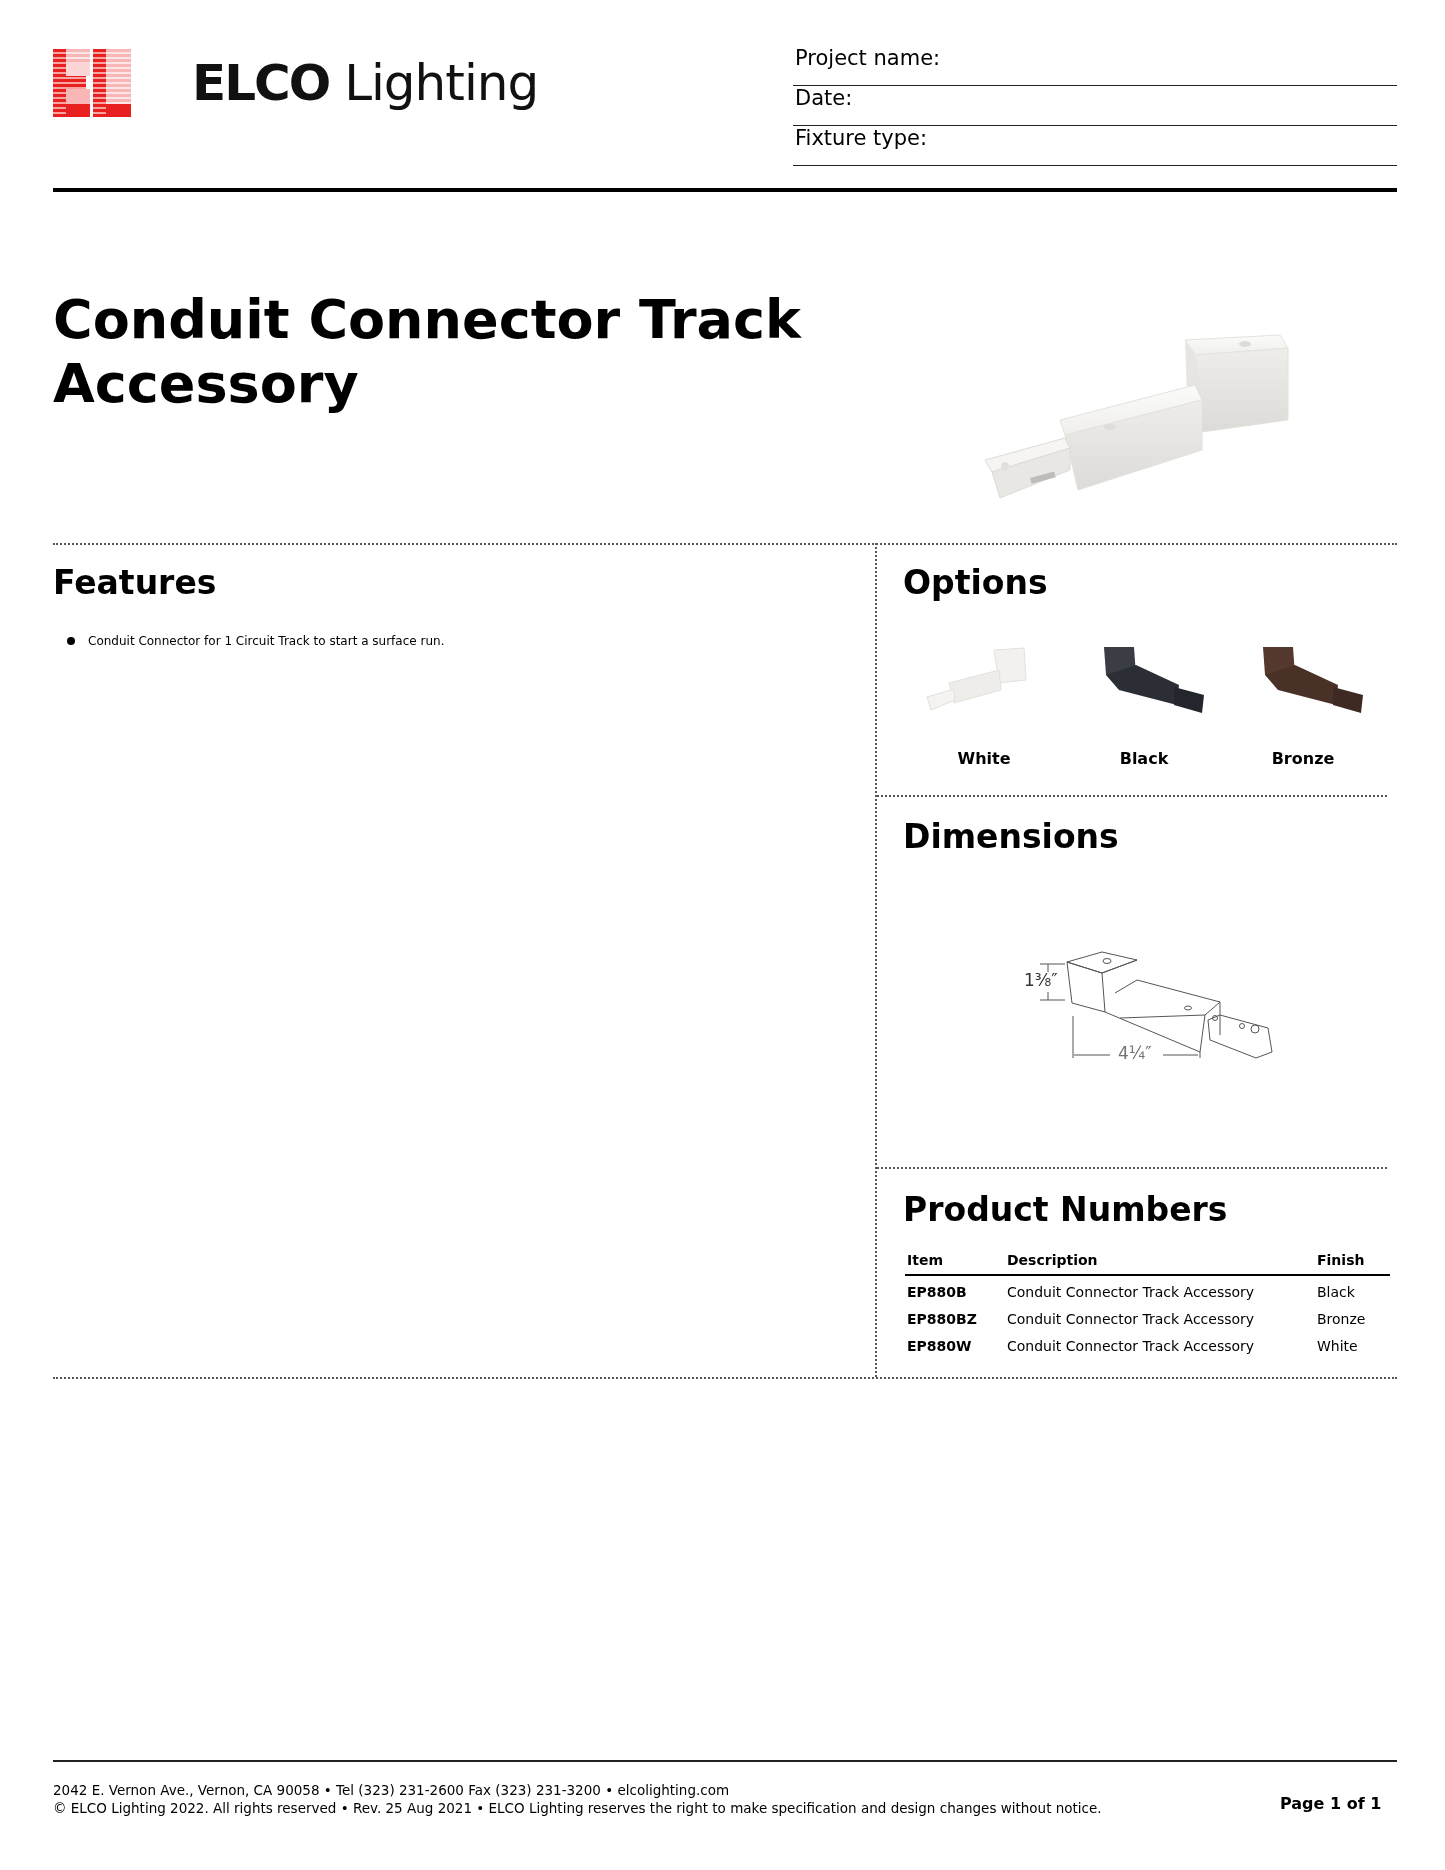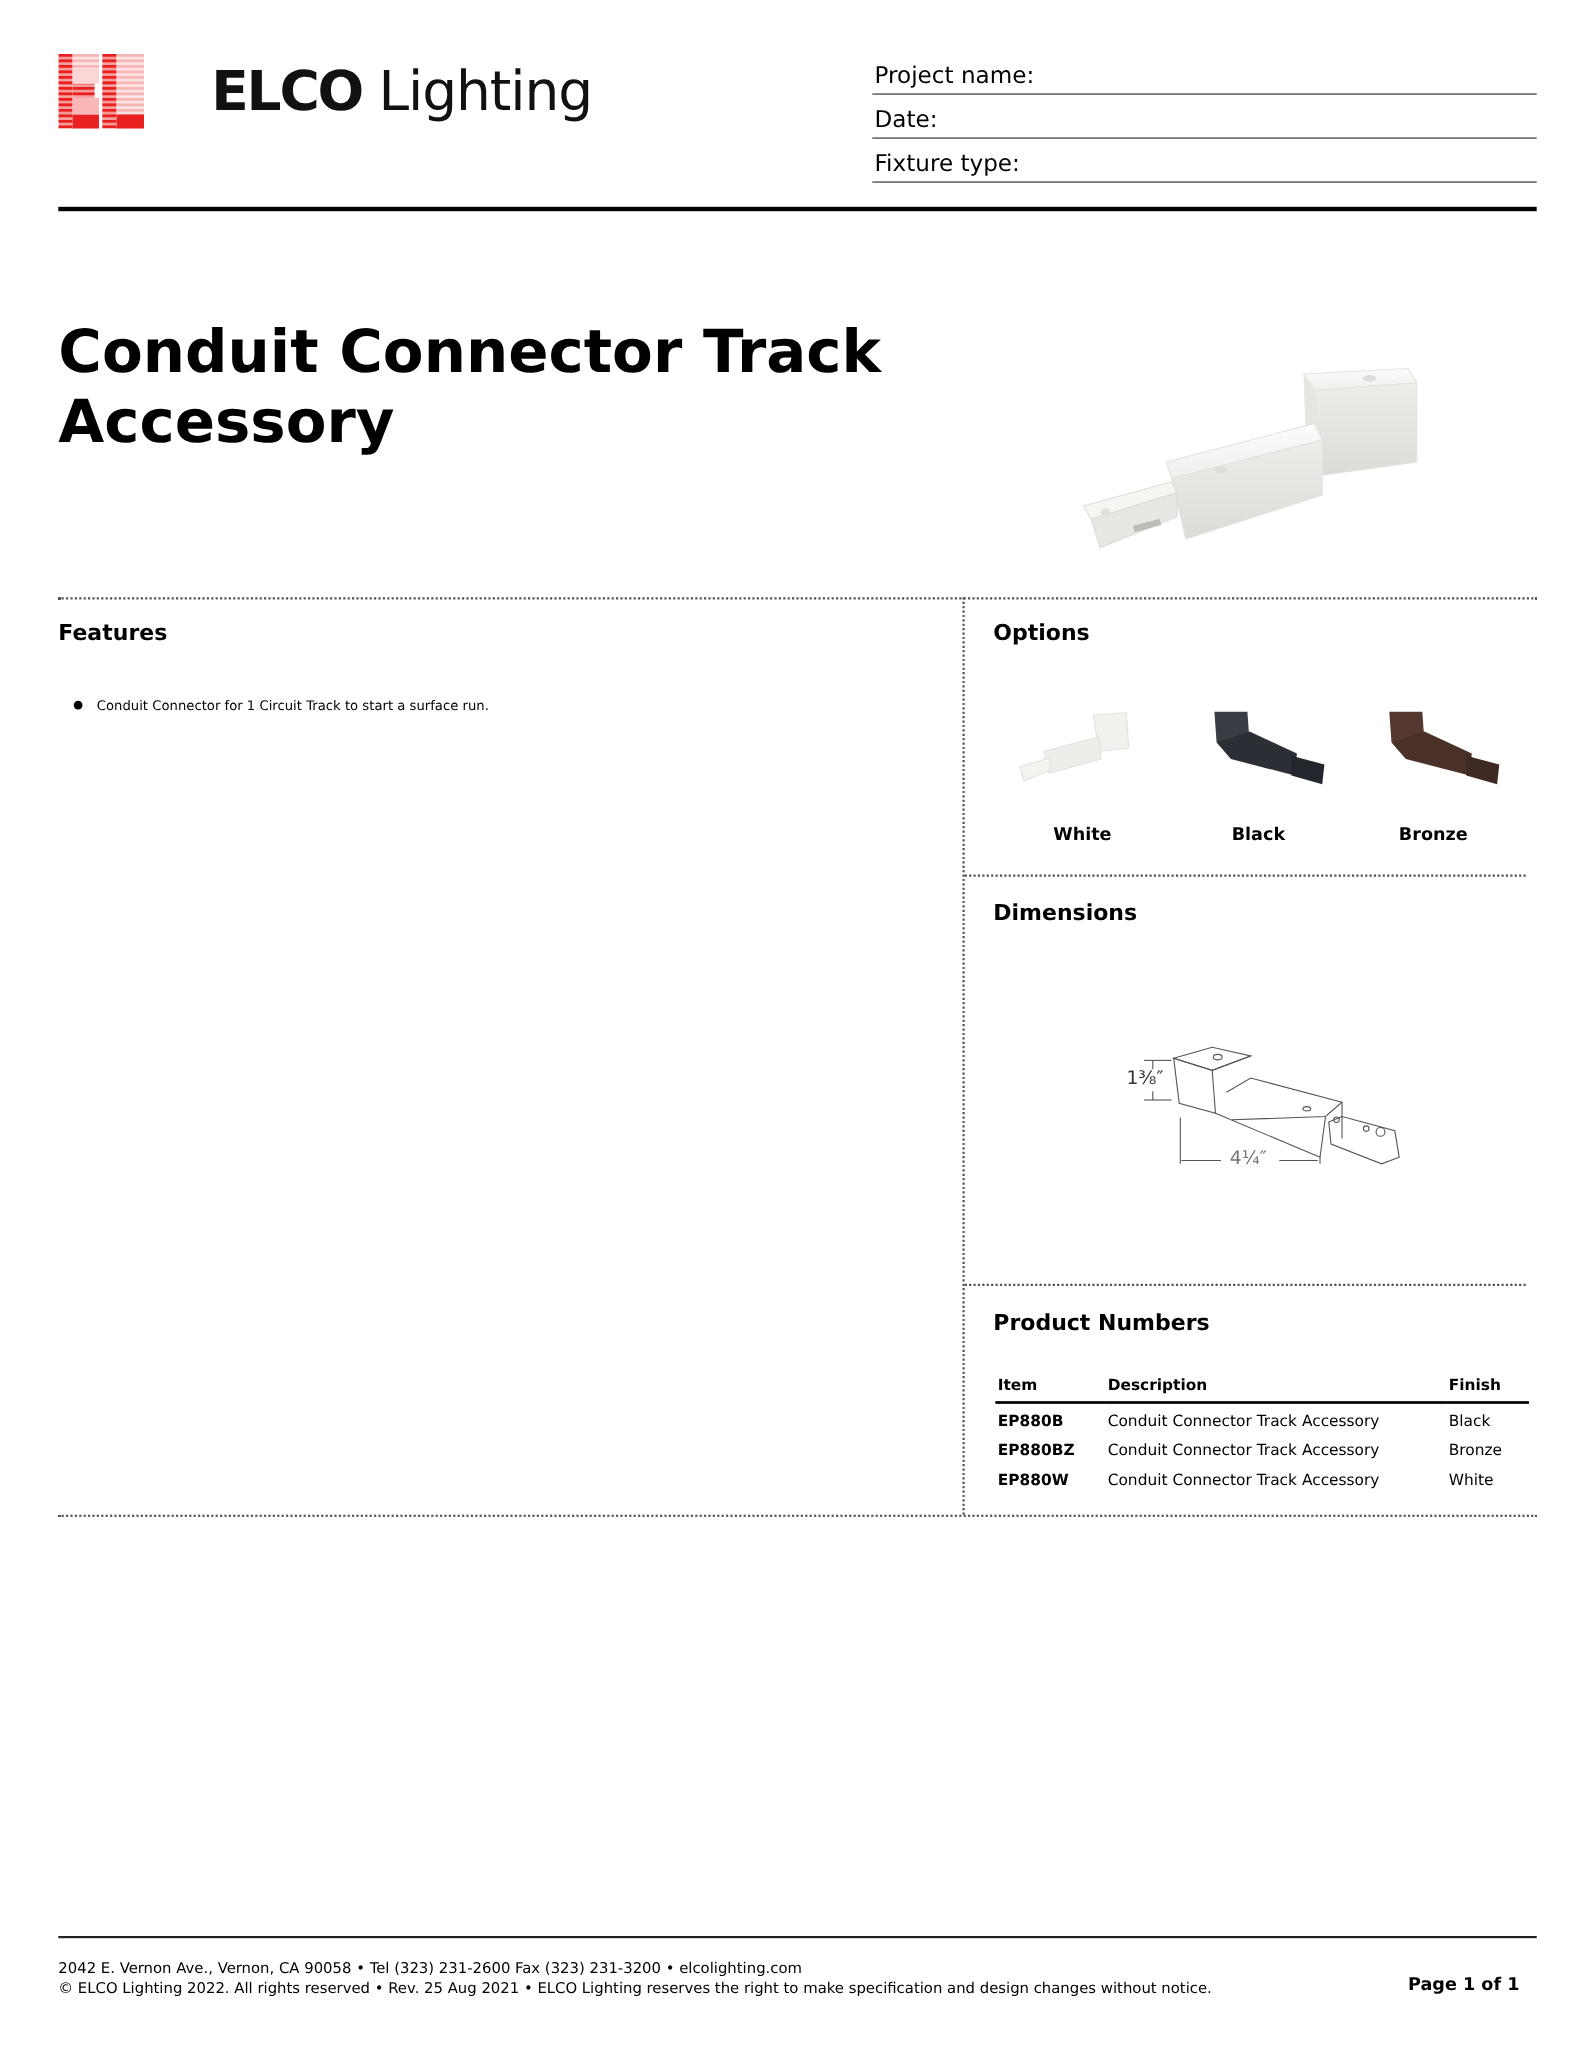--- a/index.html
+++ b/index.html
@@ -5,32 +5,32 @@
   html, body { margin:0; padding:0; background:#ffffff; }
   body { width:1445px; height:1870px; position:relative; font-family:"DejaVu Sans", sans-serif; color:#000; overflow:hidden; }
   .abs { position:absolute; }
 
   
   .logo { left:53px; top:43px; width:470px; height:80px; display:flex; align-items:center; }
   .logo-mark { width:78px; height:68px; position:relative; margin-right:27px; }
   .logo-word { font-family:"DejaVu Sans", sans-serif; font-size:50px; letter-spacing:-1px; color:#111; white-space:nowrap;margin-left:34px; }
   .logo-word b { font-weight:bold; letter-spacing:-2px; }
   .proj-fields { left:793px; top:46px; width:604px; }
-  .proj-row { height:40px; border-bottom:1.5px solid #222; display:flex; align-items:flex-end; padding-left:2px; font-size:21px; box-sizing:border-box; padding-bottom:5px; }
+  .proj-row { height:40px; border-bottom:1.5px solid #222; display:flex; padding-left:2px; font-size:21px; box-sizing:border-box; padding-bottom:5px; }
   .header-rule { left:53px; top:188px; width:1344px; height:4px; background:#000; }
 
   
   .title { left:53px; top:288px; width:760px; font-size:54px; font-weight:bold; line-height:64px; margin:0; }
   .hero { left:970px; top:330px; width:330px; height:180px; }
 
   
   .hdot { height:0; border-top:2px dotted #555; }
   .vdot { width:0; border-left:2px dotted #555; }
 
-  .section-h { font-size:20px; font-weight:bold; margin:0; }
+  .section-h { font-size:33px; font-weight:bold; margin:0; }
 
   
   .features-list { left:70px; top:630px; width:470px; font-size:12px; line-height:22px; margin:0; padding:0; list-style:none; }
   .features-list li { position:relative; padding-left:18px; }
   .features-list li::before { content:""; position:absolute; left:-3px; top:7px; width:8px; height:8px; border-radius:50%; background:#000; }
 
   
   .opt { position:absolute; width:160px; text-align:center; }
   .opt-img { width:130px; height:70px; margin:0 auto; }
   .opt-label { font-size:16px; font-weight:bold; margin-top:34px; display:block; }

